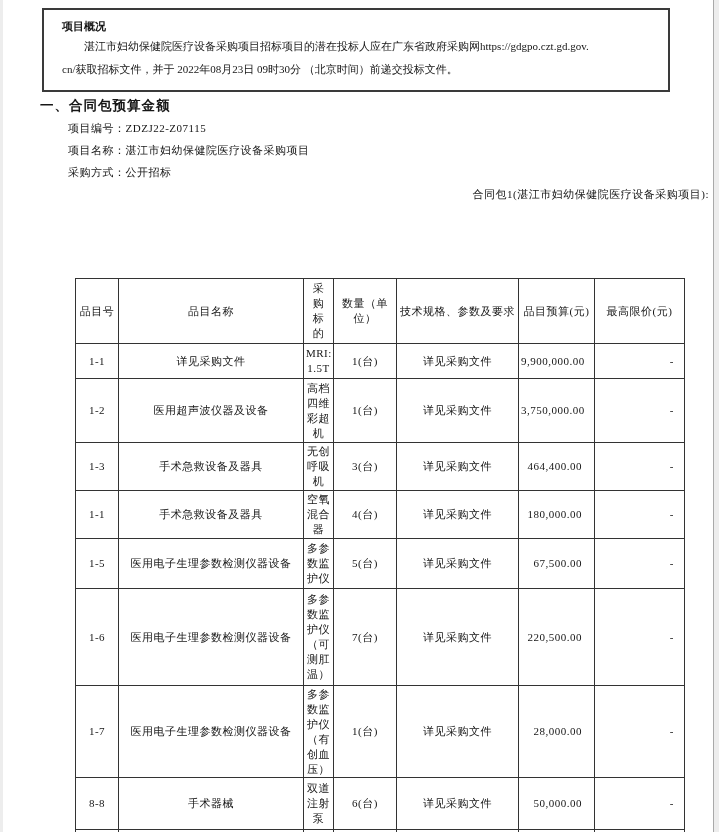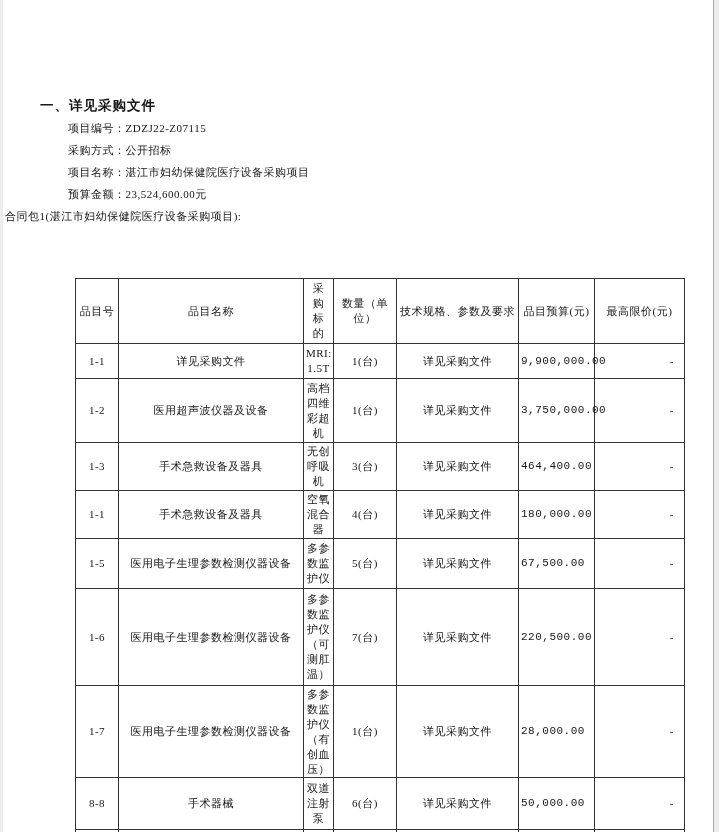--- a/index.html
+++ b/index.html
@@ -31,21 +31,21 @@
   
   .section-heading{
     position:absolute;left:37px;top:97px;margin:0;
     font-family:"Liberation Sans","DejaVu Sans",sans-serif;
     font-weight:bold;font-size:13.5px;letter-spacing:1px;
   }
   
   .fields{position:absolute;left:2px;top:117px;width:704px;}
   .field-line{font-size:11px;line-height:22px;letter-spacing:0.5px;}
   .ind-0{margin-left:63px;}
-  .ind-1{}
+  .ind-1{text-align:right;}
   .ind-2{margin-left:97px;}
   
   table.items{
     position:absolute;left:72px;top:278px;width:609px;
     border-collapse:collapse;table-layout:fixed;
   }
   table.items th,table.items td{
     border:1px solid #333;
     font-size:11px;font-weight:normal;
     text-align:center;vertical-align:middle;
@@ -56,36 +56,40 @@
   table.items thead tr{height:65px;}
   tbody.t-rows tr:nth-child(1){height:35px;}
   tbody.t-rows tr:nth-child(2){height:64px;}
   tbody.t-rows tr:nth-child(3){height:48px;}
   tbody.t-rows tr:nth-child(4){height:48px;}
   tbody.t-rows tr:nth-child(5){height:50px;}
   tbody.t-rows tr:nth-child(6){height:97px;}
   tbody.t-rows tr:nth-child(7){height:92px;}
   tbody.t-rows tr:nth-child(8){height:52px;}
   tbody.t-rows tr.stub{height:20px;}
-  table.items td.c5{text-align:right;padding-right:12px;font-family:Liberation Mono, monospace;}
+  table.items td.c5{text-align:right;padding-right:12px;}
   table.items td.c6{text-align:right;padding-right:10px;}
 </style>
 </head>
 <body>
 
 <div class="page">
 
-
-  <h1 class="section-heading">一、详见采购文件</h1>
+  <div class="overview-box">
+    <div class="ov-title">项目概况</div>
+    <div class="ov-body">湛江市妇幼保健院医疗设备采购项目招标项目的潜在投标人应在广东省政府采购网https://gdgpo.czt.gd.gov.
+cn/获取招标文件，并于 2022年08月23日 09时30分 （北京时间）前递交投标文件。</div>
+  </div>
+
+  <h1 class="section-heading">一、合同包预算金额</h1>
 
   <div class="fields">
     <div class="field-line ind-0">项目编号：ZDZJ22-Z07115</div>
+    <div class="field-line ind-0">项目名称：湛江市妇幼保健院医疗设备采购项目</div>
     <div class="field-line ind-0">采购方式：公开招标</div>
-    <div class="field-line ind-0">项目名称：湛江市妇幼保健院医疗设备采购项目</div>
-    <div class="field-line ind-0">预算金额：23,524,600.00元</div>
     <div class="field-line ind-1">合同包1(湛江市妇幼保健院医疗设备采购项目):</div>
   </div>
 
   <table class="items">
     <colgroup>
       <col style="width:43px">
         <col style="width:185px">
         <col style="width:30px">
       <col style="width:63px">
         <col style="width:122px">

